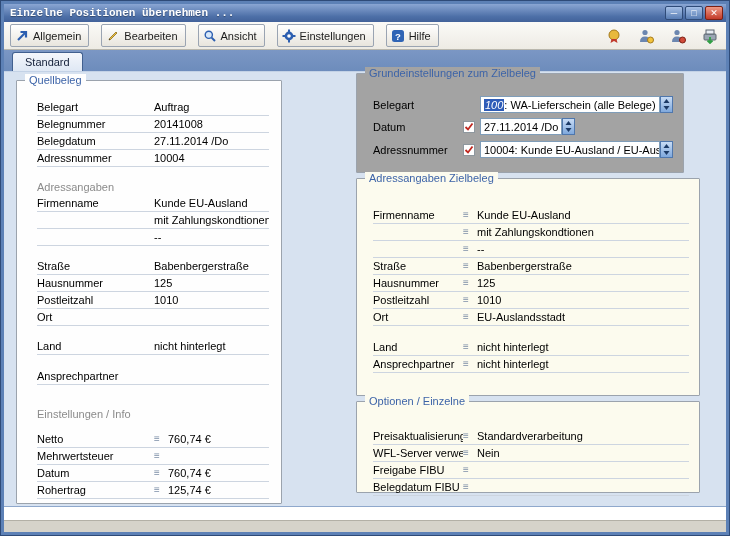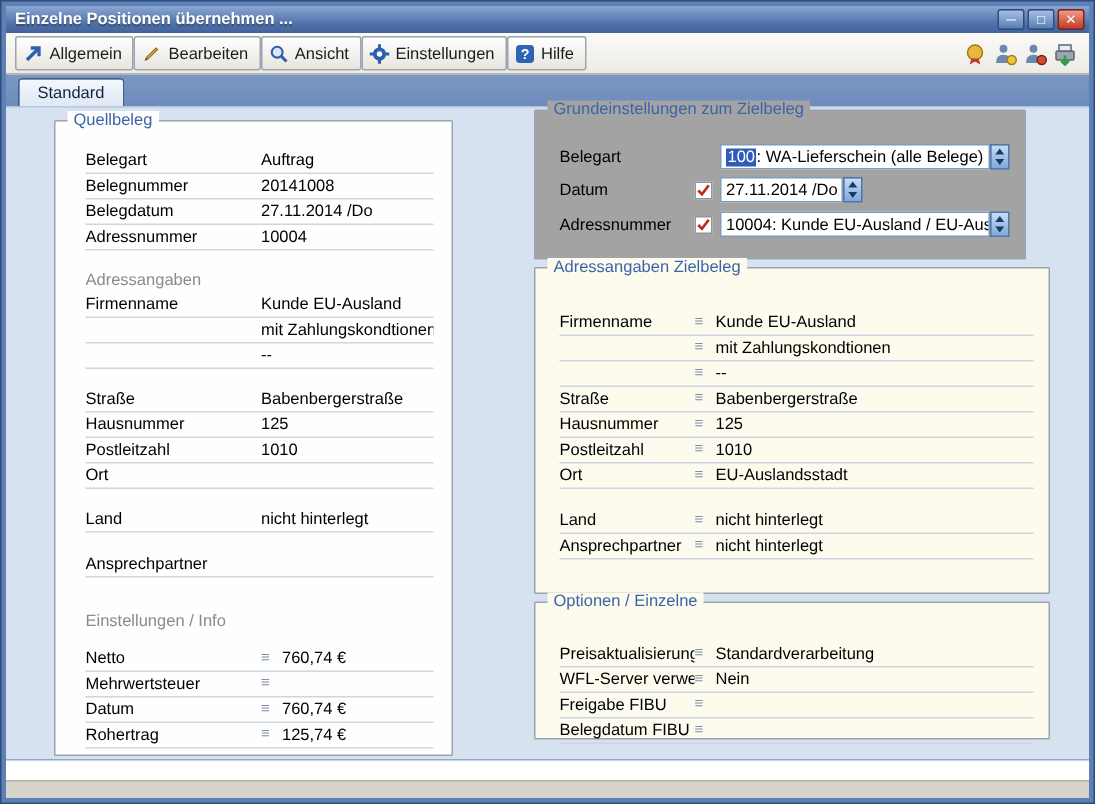--- a/index.html
+++ b/index.html
@@ -5,49 +5,49 @@
   html,body{margin:0;padding:0;background:#9a9a9a;font-family:"Liberation Sans",sans-serif;}
   .window{position:relative;width:730px;height:536px;background:#5d81b6;box-sizing:border-box;
           padding:3px;border:1px solid #2f4b78;overflow:hidden;}
   .inner{display:flex;flex-direction:column;height:100%;}
 
   
   .titlebar{height:18px;flex:0 0 18px;display:flex;align-items:center;
             background:linear-gradient(to bottom,#8aa6d3,#4d6fa7 70%,#42629a);
             padding:0 3px 0 6px;}
   .titlebar .title{color:#fff;font-size:11px;font-weight:bold;flex:1;
-                   text-shadow:0 1px 1px rgba(0,0,0,.35);white-space:nowrap;overflow:hidden;}
+                   text-shadow:0 1px 1px rgba(0,0,0,.35);white-space:nowrap;overflow:hidden;font-family:Liberation Mono, monospace;}
   .winbtns{display:flex;gap:2px;}
   .wbtn{width:18px;height:14px;border-radius:2px;display:flex;align-items:center;justify-content:center;
         font-size:9px;color:#fff;border:1px solid #2f4b78;box-sizing:border-box;
         background:linear-gradient(to bottom,#a6c0e6,#587db4);cursor:default;line-height:1;}
   .wbtn.close{background:linear-gradient(to bottom,#ef9a86,#c23a28);border-color:#7c2013;}
 
   
   .toolbar{height:27px;flex:0 0 27px;background:linear-gradient(to bottom,#fbfaf7,#edebe4);
-           border-bottom:1px solid #b9b7ad;display:flex;align-items:center;padding:0 6px;gap:0;}
+           border-bottom:1px solid #b9b7ad;display:flex;align-items:center;padding:0 6px;gap:12px;}
   .tbtn{display:flex;align-items:center;gap:4px;height:21px;padding:0 7px 0 4px;font-size:11px;color:#1c1c1c;
         background:linear-gradient(to bottom,#ffffff,#e8e5dd);border:1px solid #9aa4b2;border-radius:2px;cursor:default;}
   .tbtn svg{display:block;}
   .tb-spacer{flex:1;}
   .tb-ico{width:20px;height:20px;display:flex;align-items:center;justify-content:center;cursor:default;}
 
   
   .tabstrip{height:21px;flex:0 0 21px;background:linear-gradient(to bottom,#7b97c4,#6d8cbc);
             display:flex;align-items:flex-end;padding:0 0 0 8px;}
   .tab{height:18px;padding:0 12px;font-size:11px;color:#15213a;display:flex;align-items:center;
        background:linear-gradient(to bottom,#f4f7fc,#dfe8f4);border:1px solid #41608f;border-bottom:none;
        border-radius:3px 3px 0 0;cursor:default;}
 
   
   .content{flex:1;position:relative;background:#d7e2f0;border-top:1px solid #c3d2e6;}
   .group{position:absolute;background:#fefefe;border:1px solid #9ba3ad;border-radius:1px;box-sizing:border-box;}
   .group .gtitle{position:absolute;top:-7px;left:8px;background:inherit;padding:0 4px;font-size:11px;
                  color:#3d64a8;white-space:nowrap;}
-  .g-quell{left:12px;top:8px;width:266px;height:424px;padding:18px 12px 0 20px;margin-left:20px;}
+  .g-quell{left:12px;top:8px;width:266px;height:424px;padding:18px 12px 0 20px;}
   .g-ziel{left:352px;top:1px;width:328px;height:100px;padding:22px 10px 0 16px;background:#a3a3a3;}
   .g-adress{left:352px;top:106px;width:344px;height:218px;padding:28px 10px 0 16px;background:#fcfbee;}
   .g-opt{left:352px;top:329px;width:344px;height:92px;padding:26px 10px 0 16px;background:#fcfbee;}
 
   
   .frow{display:flex;align-items:center;height:16px;border-bottom:1px solid #cdd5e0;font-size:11px;color:#000;}
   .g-quell .frow{height:16px;}
   .frow .flabel{white-space:nowrap;overflow:hidden;}
   .g-quell .flabel{width:117px;flex:0 0 117px;}
   .g-adress .flabel,.g-opt .flabel{width:90px;flex:0 0 90px;}
@@ -60,21 +60,21 @@
   
   .zrow{display:flex;align-items:center;margin-bottom:5px;font-size:11px;}
   .zrow .zlabel{width:90px;flex:0 0 90px;color:#000;}
   .zrow .zslot{width:17px;flex:0 0 17px;display:flex;align-items:center;}
   .checkbox{width:12px;height:12px;background:#fff;border:1px solid #8e979e;box-sizing:border-box;
             display:flex;align-items:center;justify-content:center;cursor:default;}
   .field{height:17px;box-sizing:border-box;border:1px solid #7f9db9;background:#fff;display:flex;
          align-items:center;font-size:11px;padding:0 3px;white-space:nowrap;overflow:hidden;cursor:default;}
   .combo{flex:1;}
   .datefield{width:82px;flex:0 0 82px;}
-  .sel{background:#2e5cb8;color:#fff;padding:0 1px;}
+  .sel{background:#2e5cb8;color:#fff;padding:0 1px;font-style:italic;}
   .spinner{width:13px;height:17px;flex:0 0 13px;box-sizing:border-box;border:1px solid #4f77ad;
            background:linear-gradient(to bottom,#c8dcf5,#7fa8dc);display:flex;align-items:center;
            justify-content:center;cursor:default;}
 
   
   .gridrow{height:13px;flex:0 0 13px;background:#ffffff;overflow:hidden;display:flex;align-items:flex-start;
            font-size:9.5px;color:#3a6db0;border-top:1px solid #8fa8cc;padding-left:28px;line-height:14px;cursor:default;}
   .gridrow span{display:inline-block;white-space:nowrap;overflow:hidden;}
   .gridrow span:nth-child(1){width:46px;}
   .gridrow span:nth-child(2){width:128px;}

